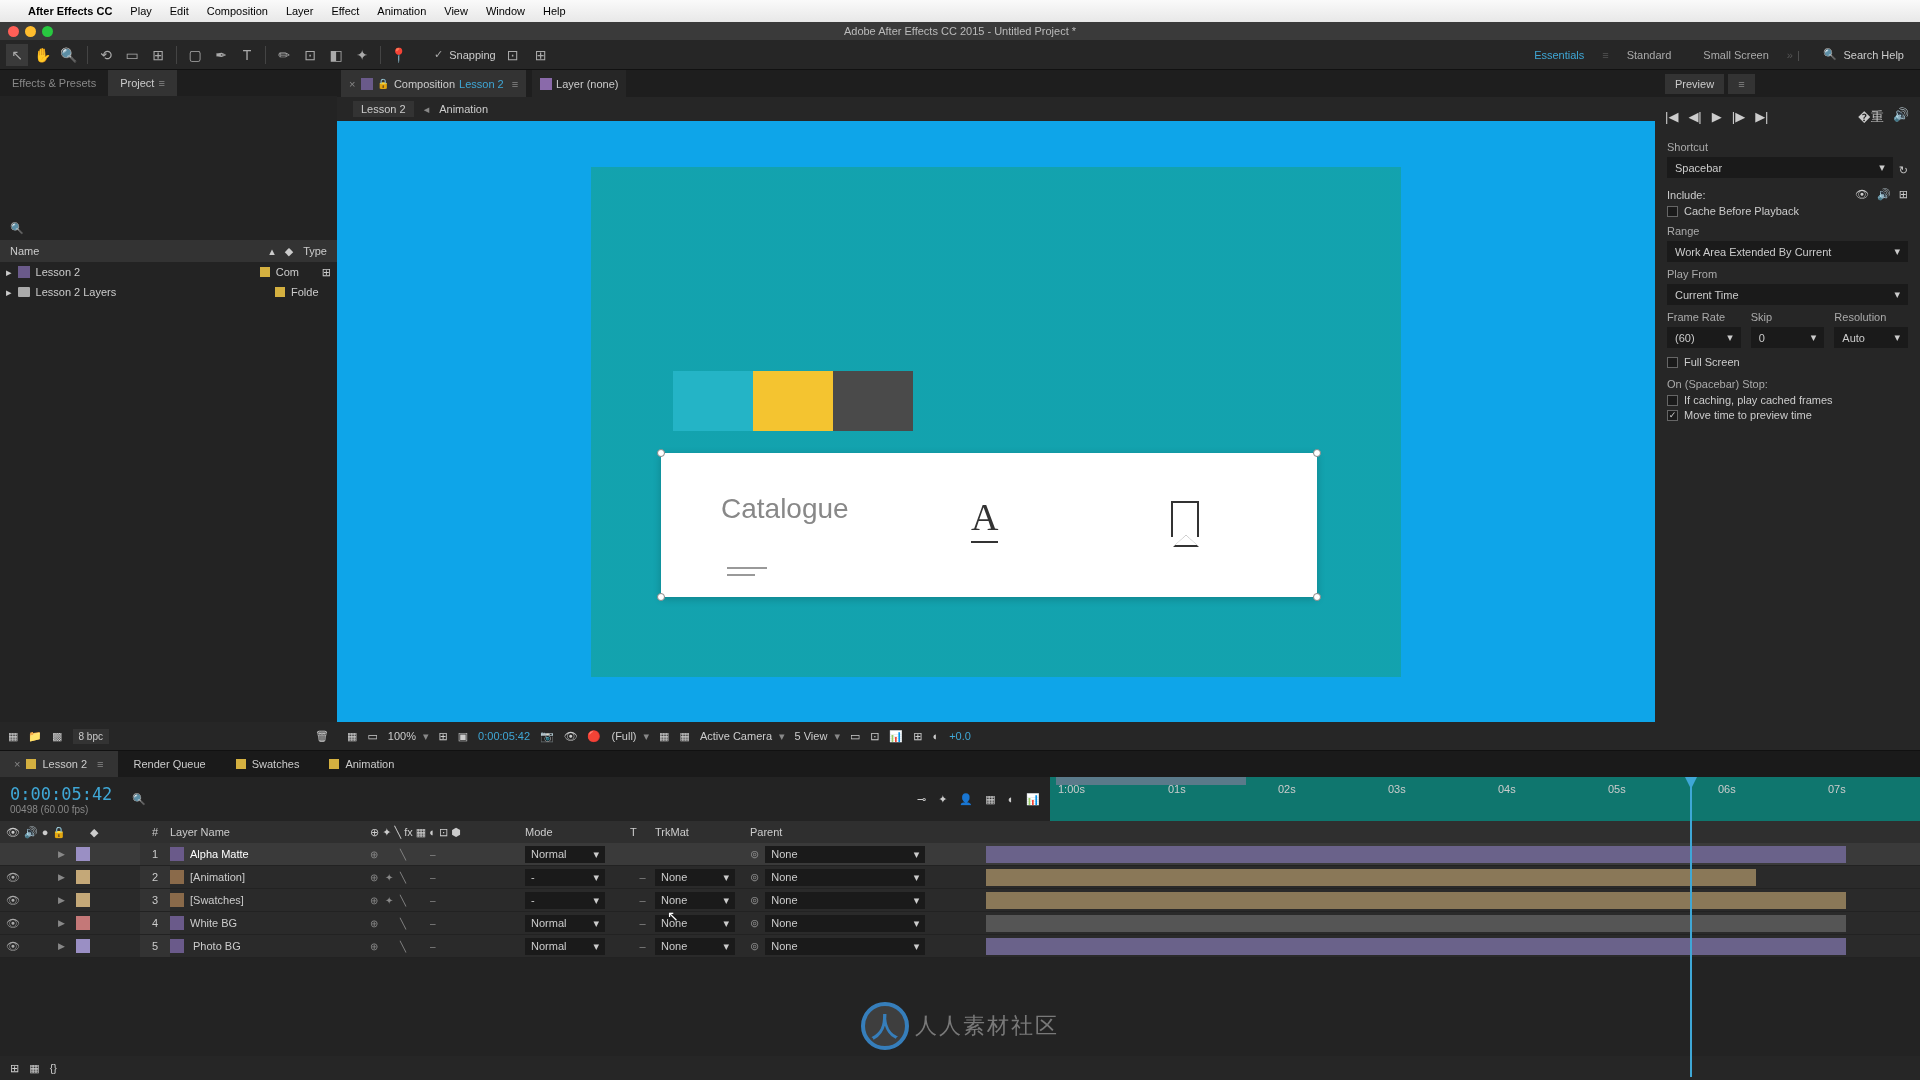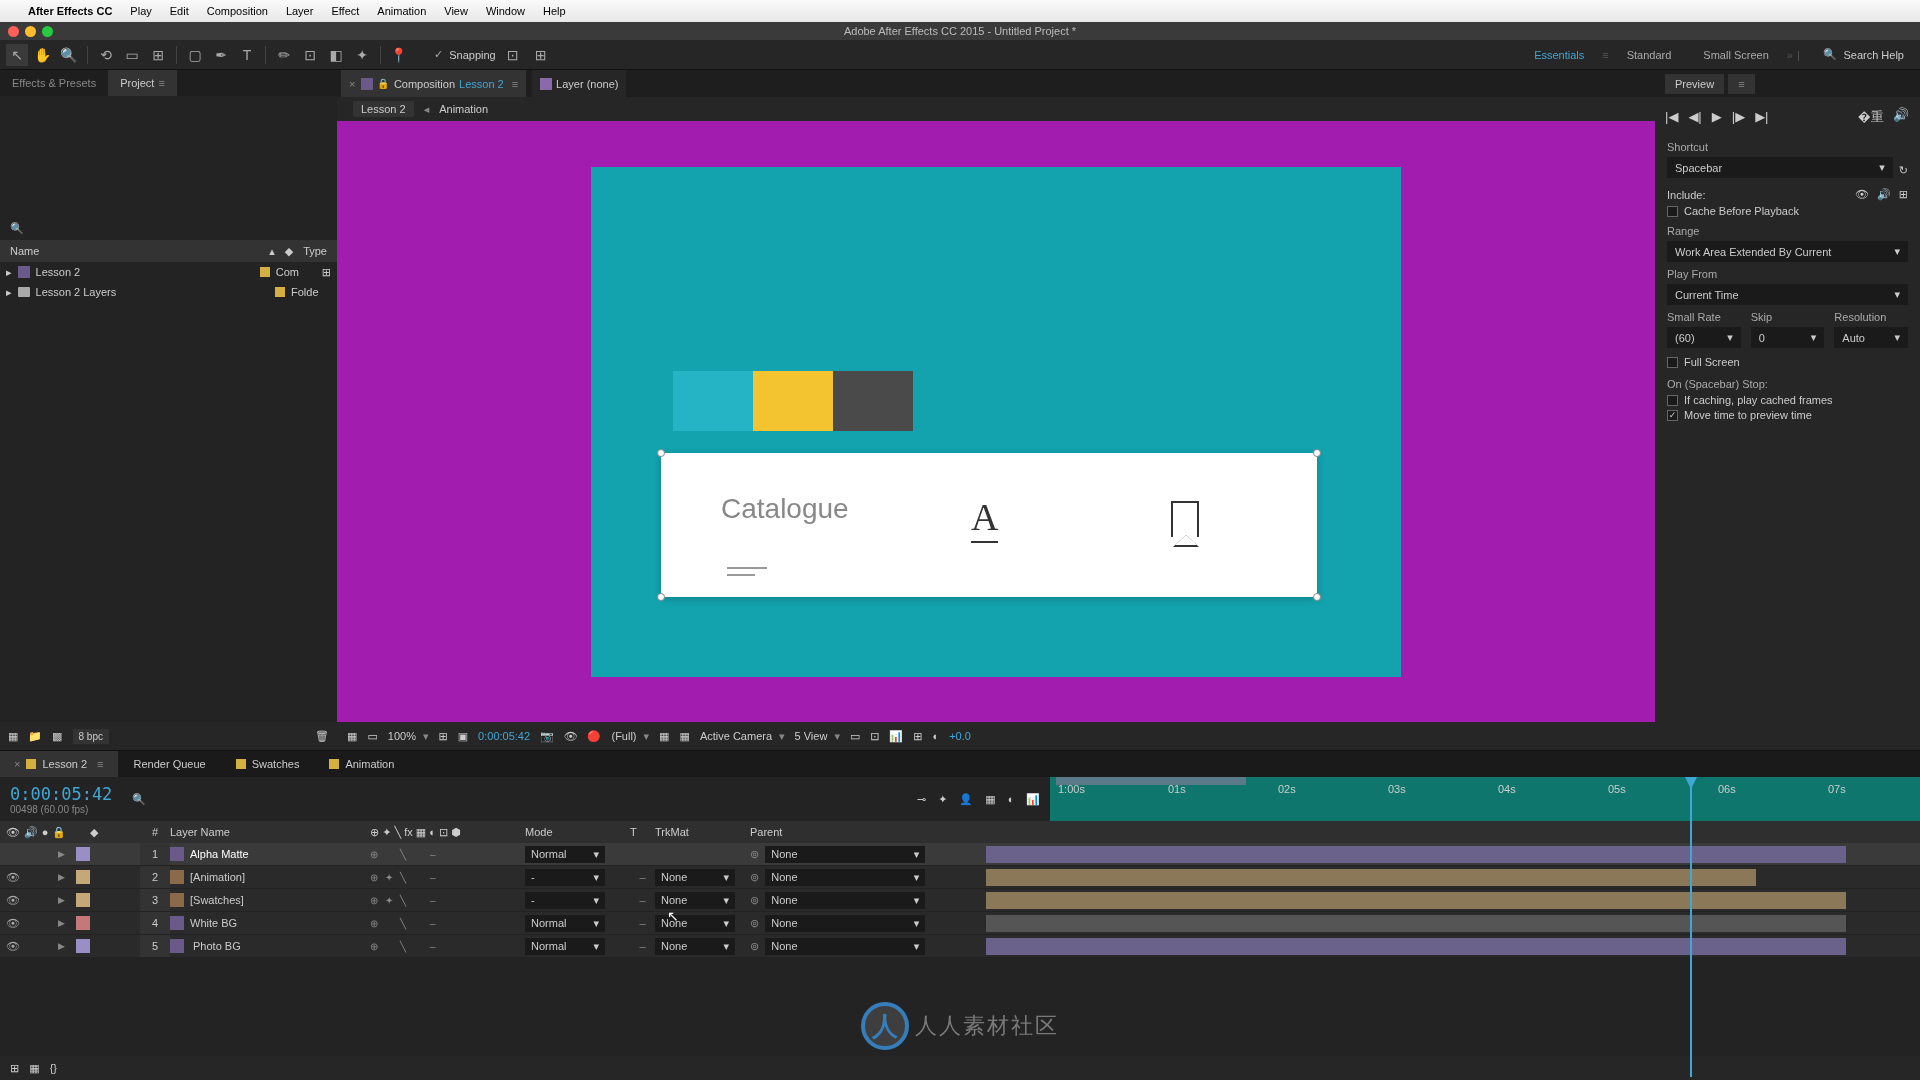--- a/index.html
+++ b/index.html
@@ -49,21 +49,21 @@
 .comp-tab{display:flex;align-items:center;gap:4px;padding:0 8px;height:27px;background:#333}
 .comp-tab-x{color:#888;margin-right:2px}
 .comp-tab .ico{width:12px;height:12px;background:#6a5a8a}
 .comp-tab .lock{color:#888;font-size:10px}
 .comp-tab-label{color:#ccc}
 .comp-tab-link{color:#3fa7d6}
 .breadcrumb{height:24px;display:flex;align-items:center;padding:0 16px;gap:10px;background:#262626}
 .breadcrumb span{font-size:11px}
 .bc-active{background:#333;padding:2px 8px}
 .bc-arrow{color:#888}
-.viewer{flex:1;background:#a21caf;display:flex;align-items:center;justify-content:center;position:relative}
+.viewer{flex:1;background:#0ea5e9;display:flex;align-items:center;justify-content:center;position:relative}
 .canvas{width:810px;height:510px;background:#16b8c4;position:relative;background-image:linear-gradient(rgba(0,40,50,0.15),rgba(0,40,50,0.15))}
 .swatches{position:absolute;top:204px;left:82px;display:flex}
 .sw{width:80px;height:60px}
 .sw1{background:#24b4c6}
 .sw2{background:#f4c430}
 .sw3{background:#4a4a4a}
 .white-card{position:absolute;top:286px;left:70px;width:656px;height:144px;background:#fff;box-shadow:0 2px 8px rgba(0,0,0,0.2)}
 .sel-handle{position:absolute;width:8px;height:8px;background:#fff;border:1px solid #888;border-radius:50%}
 .card-text{position:absolute;top:40px;left:60px;font-size:28px;font-weight:500;color:#888}
 .card-icon-a{position:absolute;top:42px;left:310px;font-size:38px;color:#333;font-family:serif;border-bottom:2px solid #333;padding-bottom:2px}
@@ -375,21 +375,21 @@
           <span>Work Area Extended By Current</span>
           <span>▾</span>
         </div>
       <div class="rp-label">Play From</div>
       <div class="rp-dropdown">
           <span>Current Time</span>
           <span>▾</span>
         </div>
       <div class="rp-grid">
         <div class="rp-grid-col">
-            <div class="rp-label">Small Rate</div>
+            <div class="rp-label">Frame Rate</div>
             <div class="rp-dropdown">
               <span>(60)</span>
               <span>▾</span>
             </div>
           </div>
         <div class="rp-grid-col">
             <div class="rp-label">Skip</div>
             <div class="rp-dropdown">
               <span>0</span>
               <span>▾</span>

